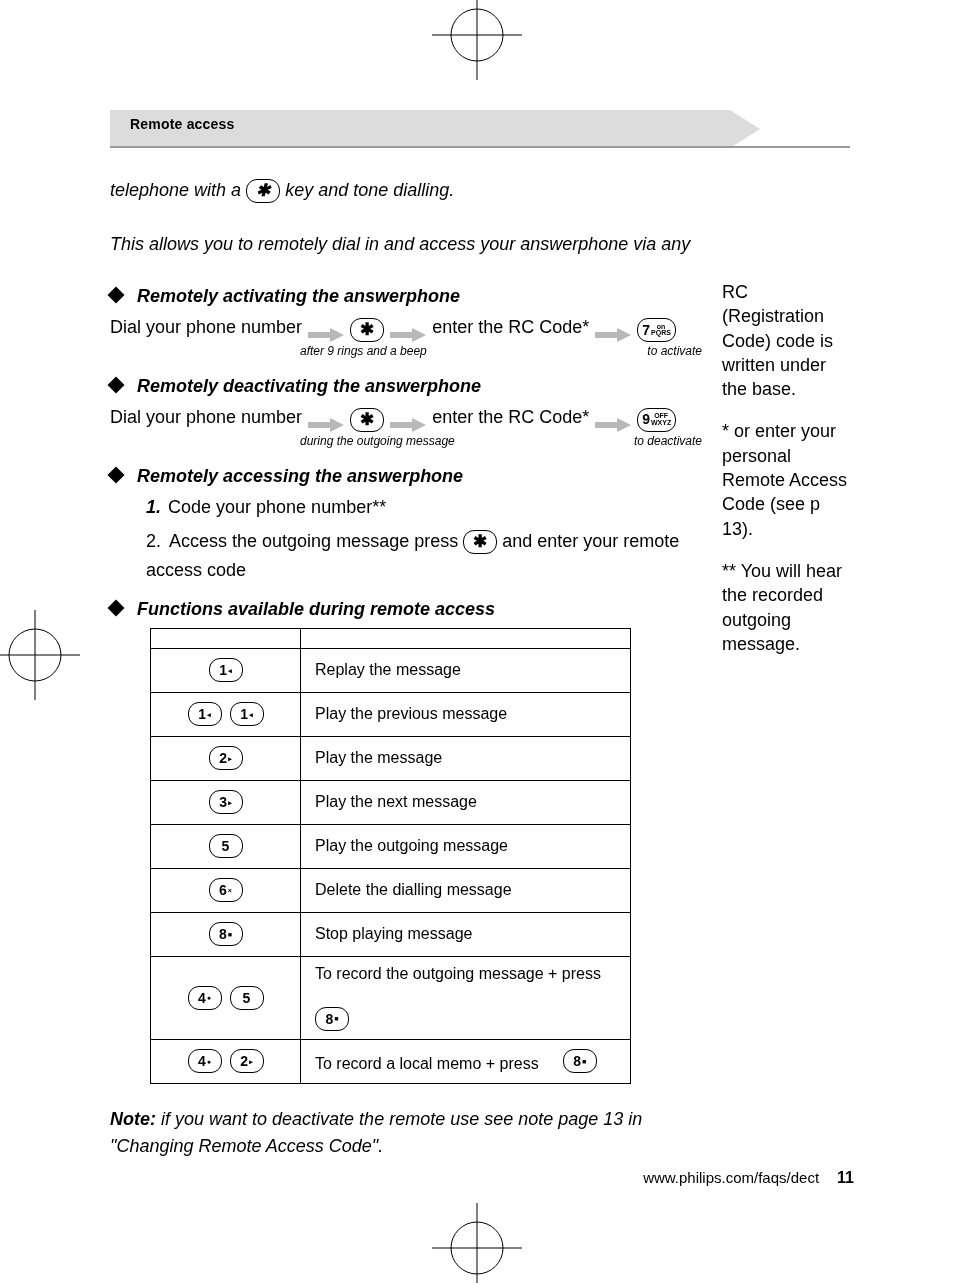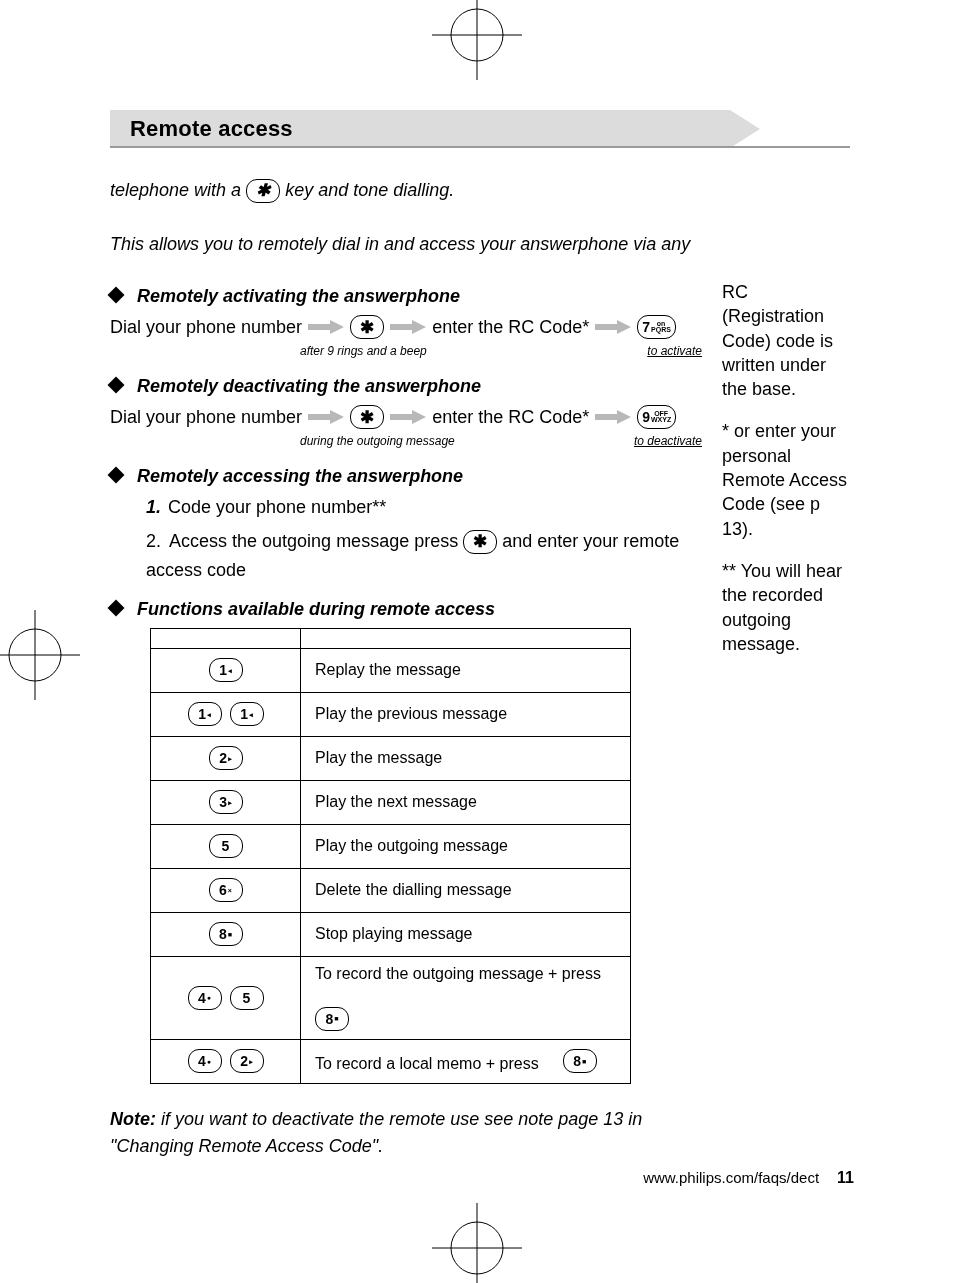--- a/index.html
+++ b/index.html
@@ -35,21 +35,21 @@
     position: relative;
     height: 38px;
     margin-bottom: 24px;
   }
   .heading-bar .bar-bg {
     position: absolute;
     left: 0; top: 0; right: 0; bottom: 0;
   }
   .heading-bar h1 {
     position: relative;
-    font-size: 22px;
+    font-size: 14px;
     font-weight: 900;
     padding: 6px 0 0 20px;
     color: #000;
     letter-spacing: 0.2px;
   }
   .intro {
     font-style: italic;
     font-size: 18px;
     line-height: 2.0;
     margin-bottom: 18px;
@@ -73,33 +73,33 @@
     width: 12px; height: 12px;
     background: #000;
     transform: rotate(45deg);
     margin-right: 10px;
     vertical-align: 1px;
   }
   .flowline {
     font-size: 18px;
     line-height: 1.6;
     display: flex;
-    align-items: center;
+    align-items: flex-end;
     flex-wrap: wrap;
     gap: 6px;
   }
   .flowline-sub {
     font-size: 12px;
     font-style: italic;
     display: flex;
     margin-top: 2px;
     margin-bottom: 18px;
   }
   .flowline-sub .left { margin-left: 190px; }
-  .flowline-sub .right { margin-left: auto; text-decoration: underline; padding-right: 4px; text-align: center;}
+  .flowline-sub .right { margin-left: auto; padding-right: 4px; text-align: center;}
   .arrow {
     display: inline-flex;
     align-items: center;
     width: 36px; height: 14px;
   }
   .keycap {
     display: inline-flex;
     align-items: center;
     justify-content: center;
     min-width: 34px;

